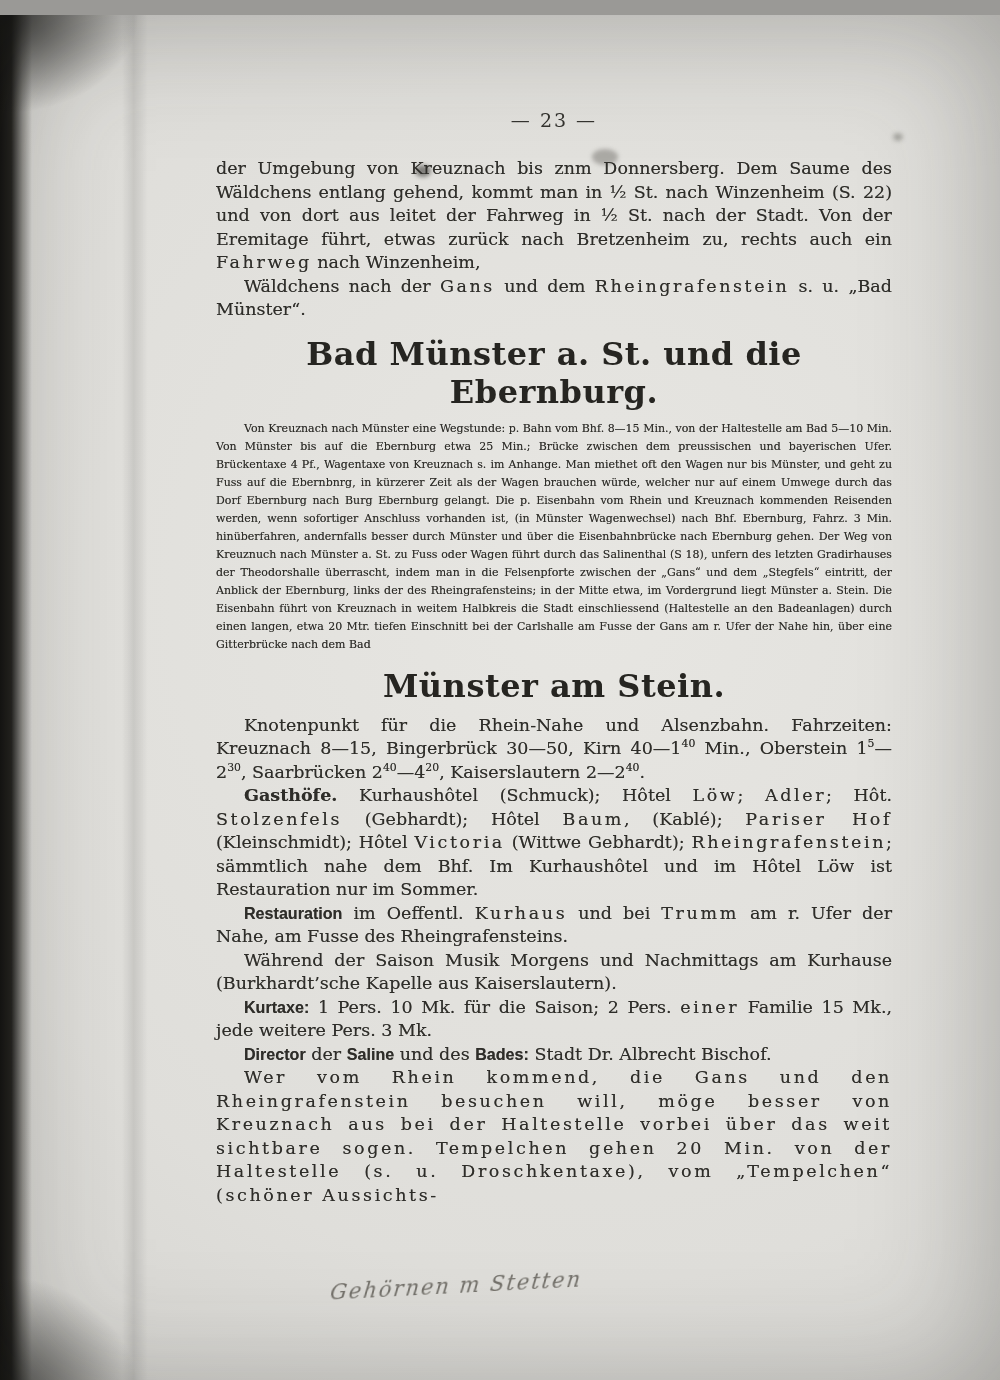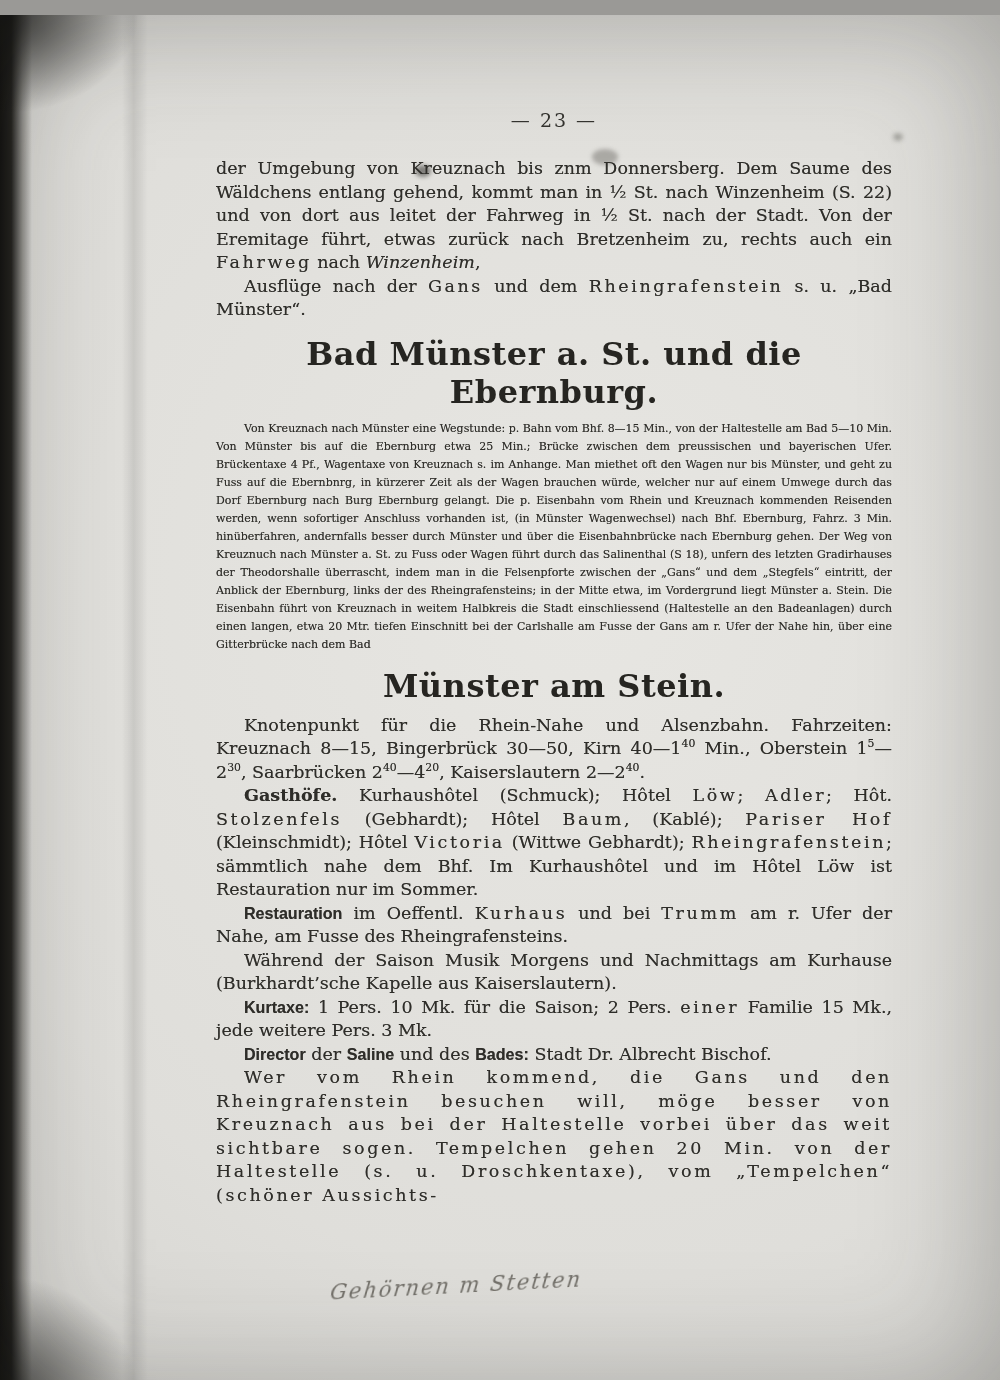--- a/index.html
+++ b/index.html
@@ -72,21 +72,21 @@
   .indent { text-indent: 28px; }
   .heading {
     font-size: 32px;
     font-weight: 700;
     text-align: center;
     letter-spacing: 0.5px;
     margin: 13px 0 9px 0;
     color: #262521;
   }
   .s-spaced { letter-spacing: 2.6px; }
-  .s-italic { font-style: italic; }
+  .s-italic { }
   .s-bold { font-weight: 700; }
   .s-boldsans {
     font-family: "Liberation Sans", sans-serif;
     font-weight: 700;
     font-size: 0.92em;
   }
   .para sup { font-size: 0.62em; vertical-align: super; line-height: 0; }
 
   .handwriting {
     position: absolute;
@@ -114,21 +114,21 @@
   <div class="bottom-shade"></div>
 
   <div class="smudge smudge-1"></div>
   <div class="smudge smudge-2"></div>
   <div class="smudge smudge-3"></div>
 
   <div class="text-block">
     <div class="page-number">— 23 —</div>
     <div>
         <p class="para"><span>der Umgebung von Kreuznach bis znm Donnersberg. Dem Saume des Wäldchens entlang gehend, kommt man in ½ St. nach Winzenheim (S. 22) und von dort aus leitet der Fahrweg in ½ St. nach der Stadt. Von der Eremitage führt, etwas zurück nach Bretzenheim zu, rechts auch ein </span><span class="s-spaced">Fahrweg</span><span> nach </span><span class="s-italic">Winzenheim</span><span>,</span></p>
-        <p class="para indent"><span>Ausflüge nach der </span><span class="s-spaced">Gans</span><span> und dem </span><span class="s-spaced">Rheingrafenstein</span><span> s. u. „Bad Münster“.</span></p>
+        <p class="para indent"><span>Wäldchens nach der </span><span class="s-spaced">Gans</span><span> und dem </span><span class="s-spaced">Rheingrafenstein</span><span> s. u. „Bad Münster“.</span></p>
         <div class="heading">Bad Münster a. St. und die Ebernburg.</div>
         <p class="para small indent"><span>Von Kreuznach nach Münster eine Wegstunde: p. Bahn vom Bhf. 8—15 Min., von der Haltestelle am Bad 5—10 Min. Von Münster bis auf die Ebernburg etwa 25 Min.; Brücke zwischen dem preussischen und bayerischen Ufer. Brückentaxe 4 Pf., Wagentaxe von Kreuznach s. im Anhange. Man miethet oft den Wagen nur bis Münster, und geht zu Fuss auf die Ebernbnrg, in kürzerer Zeit als der Wagen brauchen würde, welcher nur auf einem Umwege durch das Dorf Ebernburg nach Burg Ebernburg gelangt. Die p. Eisenbahn vom Rhein und Kreuznach kommenden Reisenden werden, wenn sofortiger Anschluss vorhanden ist, (in Münster Wagenwechsel) nach Bhf. Ebernburg, Fahrz. 3 Min. hinüberfahren, andernfalls besser durch Münster und über die Eisenbahnbrücke nach Ebernburg gehen. Der Weg von Kreuznuch nach Münster a. St. zu Fuss oder Wagen führt durch das Salinenthal (S 18), unfern des letzten Gradirhauses der Theodorshalle überrascht, indem man in die Felsenpforte zwischen der „Gans“ und dem „Stegfels“ eintritt, der Anblick der Ebernburg, links der des Rheingrafensteins; in der Mitte etwa, im Vordergrund liegt Münster a. Stein. Die Eisenbahn führt von Kreuznach in weitem Halbkreis die Stadt einschliessend (Haltestelle an den Badeanlagen) durch einen langen, etwa 20 Mtr. tiefen Einschnitt bei der Carlshalle am Fusse der Gans am r. Ufer der Nahe hin, über eine Gitterbrücke nach dem Bad</span></p>
         <div class="heading">Münster am Stein.</div>
         <p class="para indent"><span>Knotenpunkt für die Rhein-Nahe und Alsenzbahn. Fahrzeiten: Kreuznach 8—15, Bingerbrück 30—50, Kirn 40—1</span><sup>40</sup><span> Min., Oberstein 1</span><sup>5</sup><span>—2</span><sup>30</sup><span>, Saarbrücken 2</span><sup>40</sup><span>—4</span><sup>20</sup><span>, Kaiserslautern 2—2</span><sup>40</sup><span>.</span></p>
         <p class="para indent"><span class="s-bold">Gasthöfe.</span><span> Kurhaushôtel (Schmuck); Hôtel </span><span class="s-spaced">Löw</span><span>; </span><span class="s-spaced">Adler</span><span>; Hôt. </span><span class="s-spaced">Stolzenfels</span><span> (Gebhardt); Hôtel </span><span class="s-spaced">Baum</span><span>, (Kablé); </span><span class="s-spaced">Pariser Hof</span><span> (Kleinschmidt); Hôtel </span><span class="s-spaced">Victoria</span><span> (Wittwe Gebhardt); </span><span class="s-spaced">Rheingrafenstein</span><span>; sämmtlich nahe dem Bhf. Im Kurhaushôtel und im Hôtel Löw ist Restauration nur im Sommer.</span></p>
         <p class="para indent"><span class="s-boldsans">Restauration</span><span> im Oeffentl. </span><span class="s-spaced">Kurhaus</span><span> und bei </span><span class="s-spaced">Trumm</span><span> am r. Ufer der Nahe, am Fusse des Rheingrafensteins.</span></p>
         <p class="para indent"><span>Während der Saison Musik Morgens und Nachmittags am Kurhause (Burkhardt’sche Kapelle aus Kaiserslautern).</span></p>
         <p class="para indent"><span class="s-boldsans">Kurtaxe:</span><span> 1 Pers. 10 Mk. für die Saison; 2 Pers. </span><span class="s-spaced">einer</span><span> Familie 15 Mk., jede weitere Pers. 3 Mk.</span></p>
         <p class="para indent"><span class="s-boldsans">Director</span><span> der </span><span class="s-boldsans">Saline</span><span> und des </span><span class="s-boldsans">Bades:</span><span> Stadt Dr. Albrecht Bischof.</span></p>
         <p class="para indent"><span class="s-spaced">Wer vom Rhein kommend, die Gans und den Rheingrafenstein besuchen will, möge besser von Kreuznach aus bei der Haltestelle vorbei über das weit sichtbare sogen. Tempelchen gehen 20 Min. von der Haltestelle (s. u. Droschkentaxe), vom „Tempelchen“ (schöner Aussichts-</span></p>

